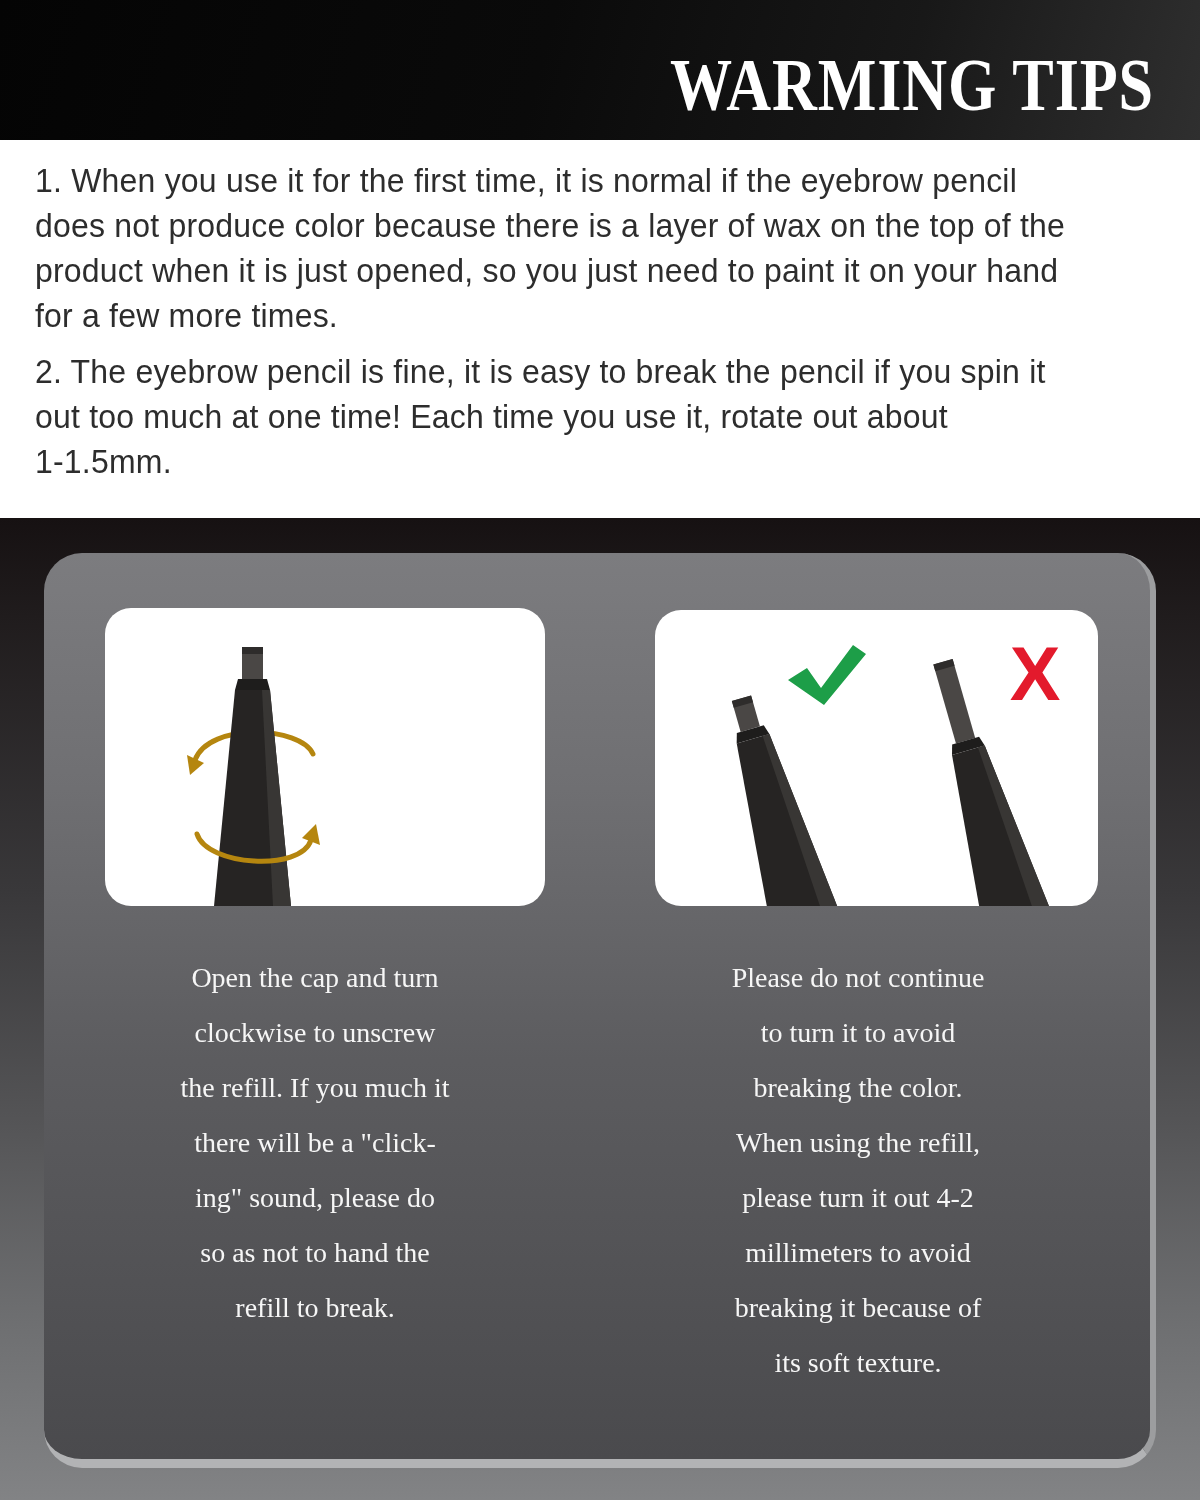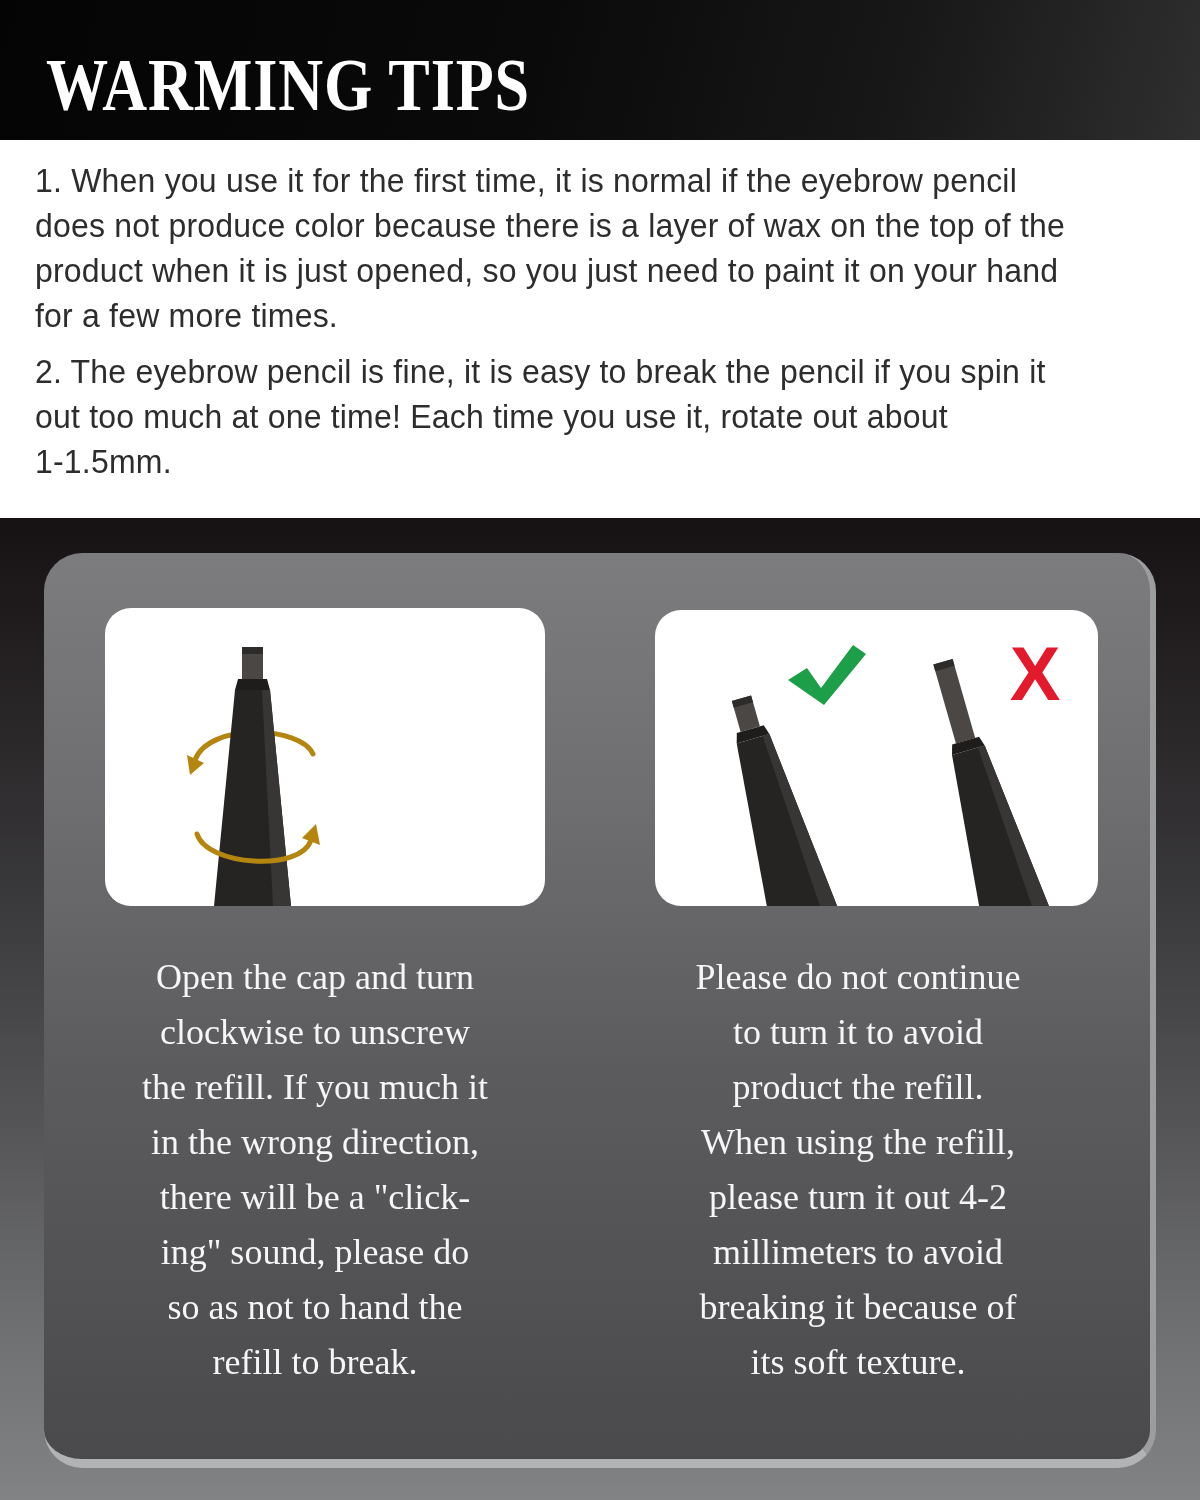--- a/index.html
+++ b/index.html
@@ -5,21 +5,21 @@
   * { margin:0; padding:0; box-sizing:border-box; }
   body { background:#fff; }
   .page {
     position:relative; width:1200px; height:1500px; background:#ffffff;
     overflow:hidden; font-family:"Liberation Sans", sans-serif;
   }
   
   .header {
     position:absolute; left:0; top:0; width:1200px; height:140px;
     background:linear-gradient(105deg,#040404 0%,#0a0a0a 45%,#181818 75%,#2f2f2f 100%);
-    display:flex; align-items:center; justify-content:flex-start;
+    display:flex; align-items:center; justify-content:flex-end;
   }
   .header .title {
     margin-top:30px; color:#ffffff; font-family:"Liberation Serif", serif;
     font-weight:bold; font-size:74px; letter-spacing:1px;
     transform:scaleX(0.84); white-space:nowrap;
   }
   
   .intro { position:absolute; left:35px; }
   .intro .iline {
     white-space:nowrap; font-size:33px; line-height:45px; color:#2d2d2d;
@@ -40,21 +40,21 @@
   }
   .photo {
     position:absolute; background:#ffffff; border-radius:26px; overflow:hidden;
   }
   .photo.pleft  { left:61px;  top:55px; width:440px; height:298px; }
   .photo.pright { left:611px; top:57px; width:443px; height:296px; }
   .photo svg { display:block; width:100%; height:100%; }
   
   .col {
     position:absolute; top:397px; width:460px; text-align:center;
-    color:#f6f6f6; font-family:"Liberation Serif", serif; font-size:36px;
+    color:#f6f6f6; font-family:"Liberation Serif", serif; font-size:28px;
   }
   .col .cline { line-height:55px; white-space:nowrap; }
   .col.cleft  { left:41px; }
   .col.cright { left:584px; }
 </style>
 </head>
 <body>
 
 <div class="page">
 
@@ -123,31 +123,30 @@
           <path d="M133,70 L152,58 L166,78 L198,35 L211,44 L169,95 Z" fill="#1d9e48"></path>
 
           <text x="380" y="90" text-anchor="middle" font-family="Liberation Sans, sans-serif" font-size="76" font-weight="bold" fill="#e31a2c">X</text>
         </svg>
       </div>
 
       <div class="col cleft">
         <div class="cline">Open the cap and turn</div>
         <div class="cline">clockwise to unscrew</div>
         <div class="cline">the refill. If you much it</div>
-        <div class="cline">in the wrong direction,</div>
         <div class="cline">there will be a "click-</div>
         <div class="cline">ing" sound, please do</div>
         <div class="cline">so as not to hand the</div>
         <div class="cline">refill to break.</div>
       </div>
 
       <div class="col cright">
         <div class="cline">Please do not continue</div>
         <div class="cline">to turn it to avoid</div>
-        <div class="cline">product the refill.</div>
+        <div class="cline">breaking the color.</div>
         <div class="cline">When using the refill,</div>
         <div class="cline">please turn it out 4-2</div>
         <div class="cline">millimeters to avoid</div>
         <div class="cline">breaking it because of</div>
         <div class="cline">its soft texture.</div>
       </div>
 
     </div>
   </div>
 </div>

